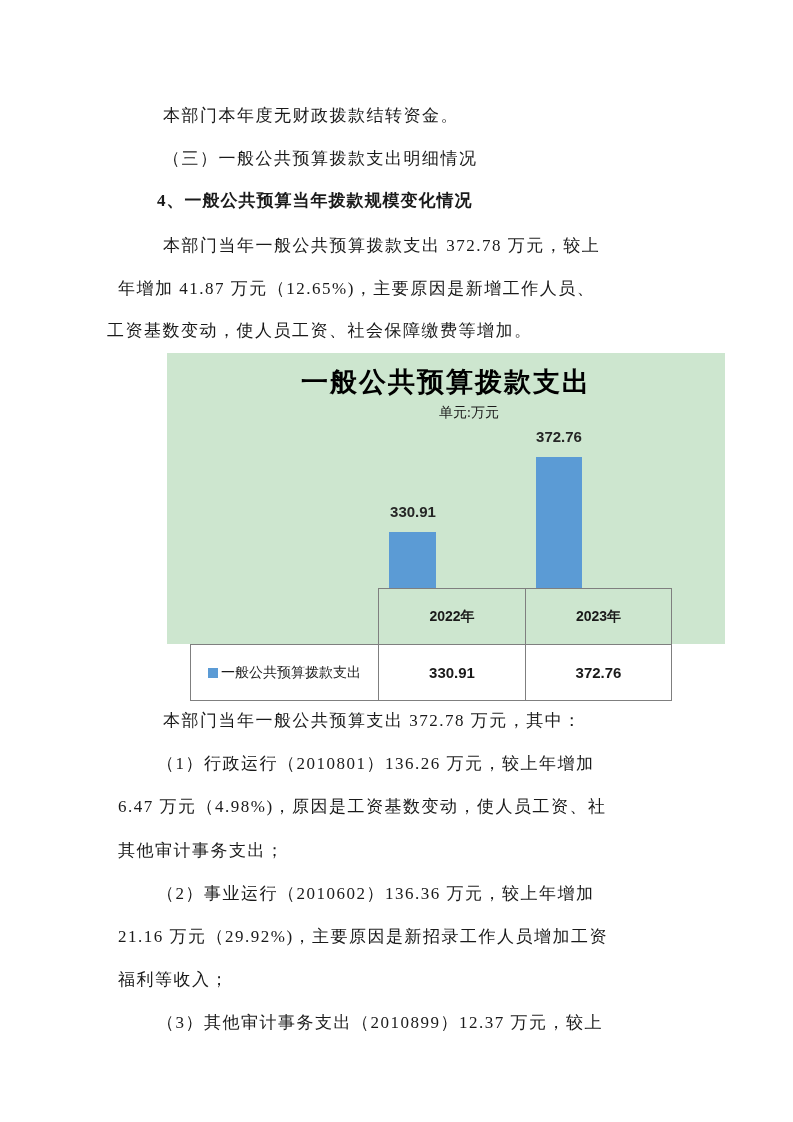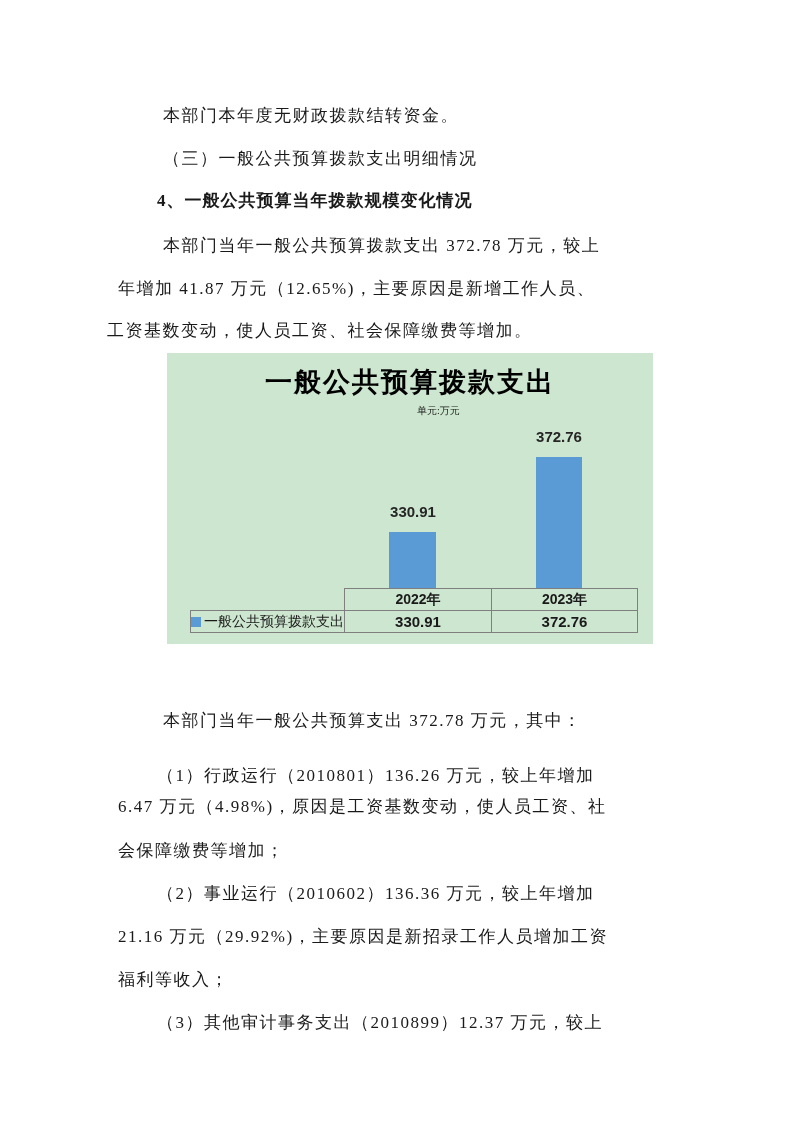--- a/index.html
+++ b/index.html
@@ -17,33 +17,33 @@
     letter-spacing:1.5px;
     white-space:pre;
     line-height:25px;
   }
   .t.bold{font-weight:bold;letter-spacing:1px;}
 
   
   .chart{
     position:absolute;
     left:167px;top:353px;
-    width:486px;height:291px;
+    width:558px;height:291px;
     background:#cde6cf;
   }
   .chart-title{
     position:absolute;left:0;top:11px;width:100%;
     text-align:center;
     font-size:27px;font-weight:bold;letter-spacing:2px;
     color:#000;
   }
   .chart-unit{
-    position:absolute;left:250px;top:51px;width:140px;
-    text-align:left;
-    font-size:10px;color:#1a1a1a;
+    position:absolute;left:232px;top:51px;width:140px;
+    text-align:center;
+    font-size:14px;color:#1a1a1a;
   }
   .bar{
     position:absolute;
     background:#5b9bd5;
   }
   .bar-2022{left:222px;top:179px;width:47px;height:56px;}
   .bar-2023{left:369px;top:104px;width:46px;height:131px;}
   .bar-label{
     position:absolute;width:100px;text-align:center;
     font-family:"Liberation Sans","DejaVu Sans",sans-serif;
@@ -53,21 +53,21 @@
   .label-2023{left:342px;top:75px;}
 
   .chart-table{
     position:absolute;left:23px;top:235px;
     border-collapse:collapse;
     table-layout:fixed;
   }
   .chart-table td{
     border:1px solid #7f7f7f;
     height:21px;
-    padding:0;
+    padding:17px;
     text-align:center;
     vertical-align:middle;
     font-size:14px;
     color:#1a1a1a;
     background:transparent;
     overflow:hidden;
     white-space:nowrap;
   }
   .chart-table td.blank{border:none;background:transparent;}
   .chart-table td.year{
@@ -128,21 +128,21 @@
           <span class="legend-sq"></span><span>一般公共预算拨款支出</span>
         </td>
         <td class="val">330.91</td>
         <td class="val">372.76</td>
       </tr>
     </tbody>
       </table>
   </div>
 
   <div class="t" style="left:163px;top:708px;">本部门当年一般公共预算支出 372.78 万元，其中：</div>
-  <div class="t" style="left:157px;top:751px;margin-top:12px;">（1）行政运行（2010801）136.26 万元，较上年增加</div>
+  <div class="t" style="left:157px;top:751px;">（1）行政运行（2010801）136.26 万元，较上年增加</div>
   <div class="t" style="left:118px;top:794px;">6.47 万元（4.98%)，原因是工资基数变动，使人员工资、社</div>
-  <div class="t" style="left:118px;top:838px;">会保障缴费等增加；</div>
+  <div class="t" style="left:118px;top:838px;">其他审计事务支出；</div>
   <div class="t" style="left:157px;top:881px;">（2）事业运行（2010602）136.36 万元，较上年增加</div>
   <div class="t" style="left:118px;top:924px;">21.16 万元（29.92%)，主要原因是新招录工作人员增加工资</div>
   <div class="t" style="left:118px;top:967px;">福利等收入；</div>
   <div class="t" style="left:157px;top:1010px;text-align:center;">（3）其他审计事务支出（2010899）12.37 万元，较上</div>
 
 </div>
 
 </body></html>

